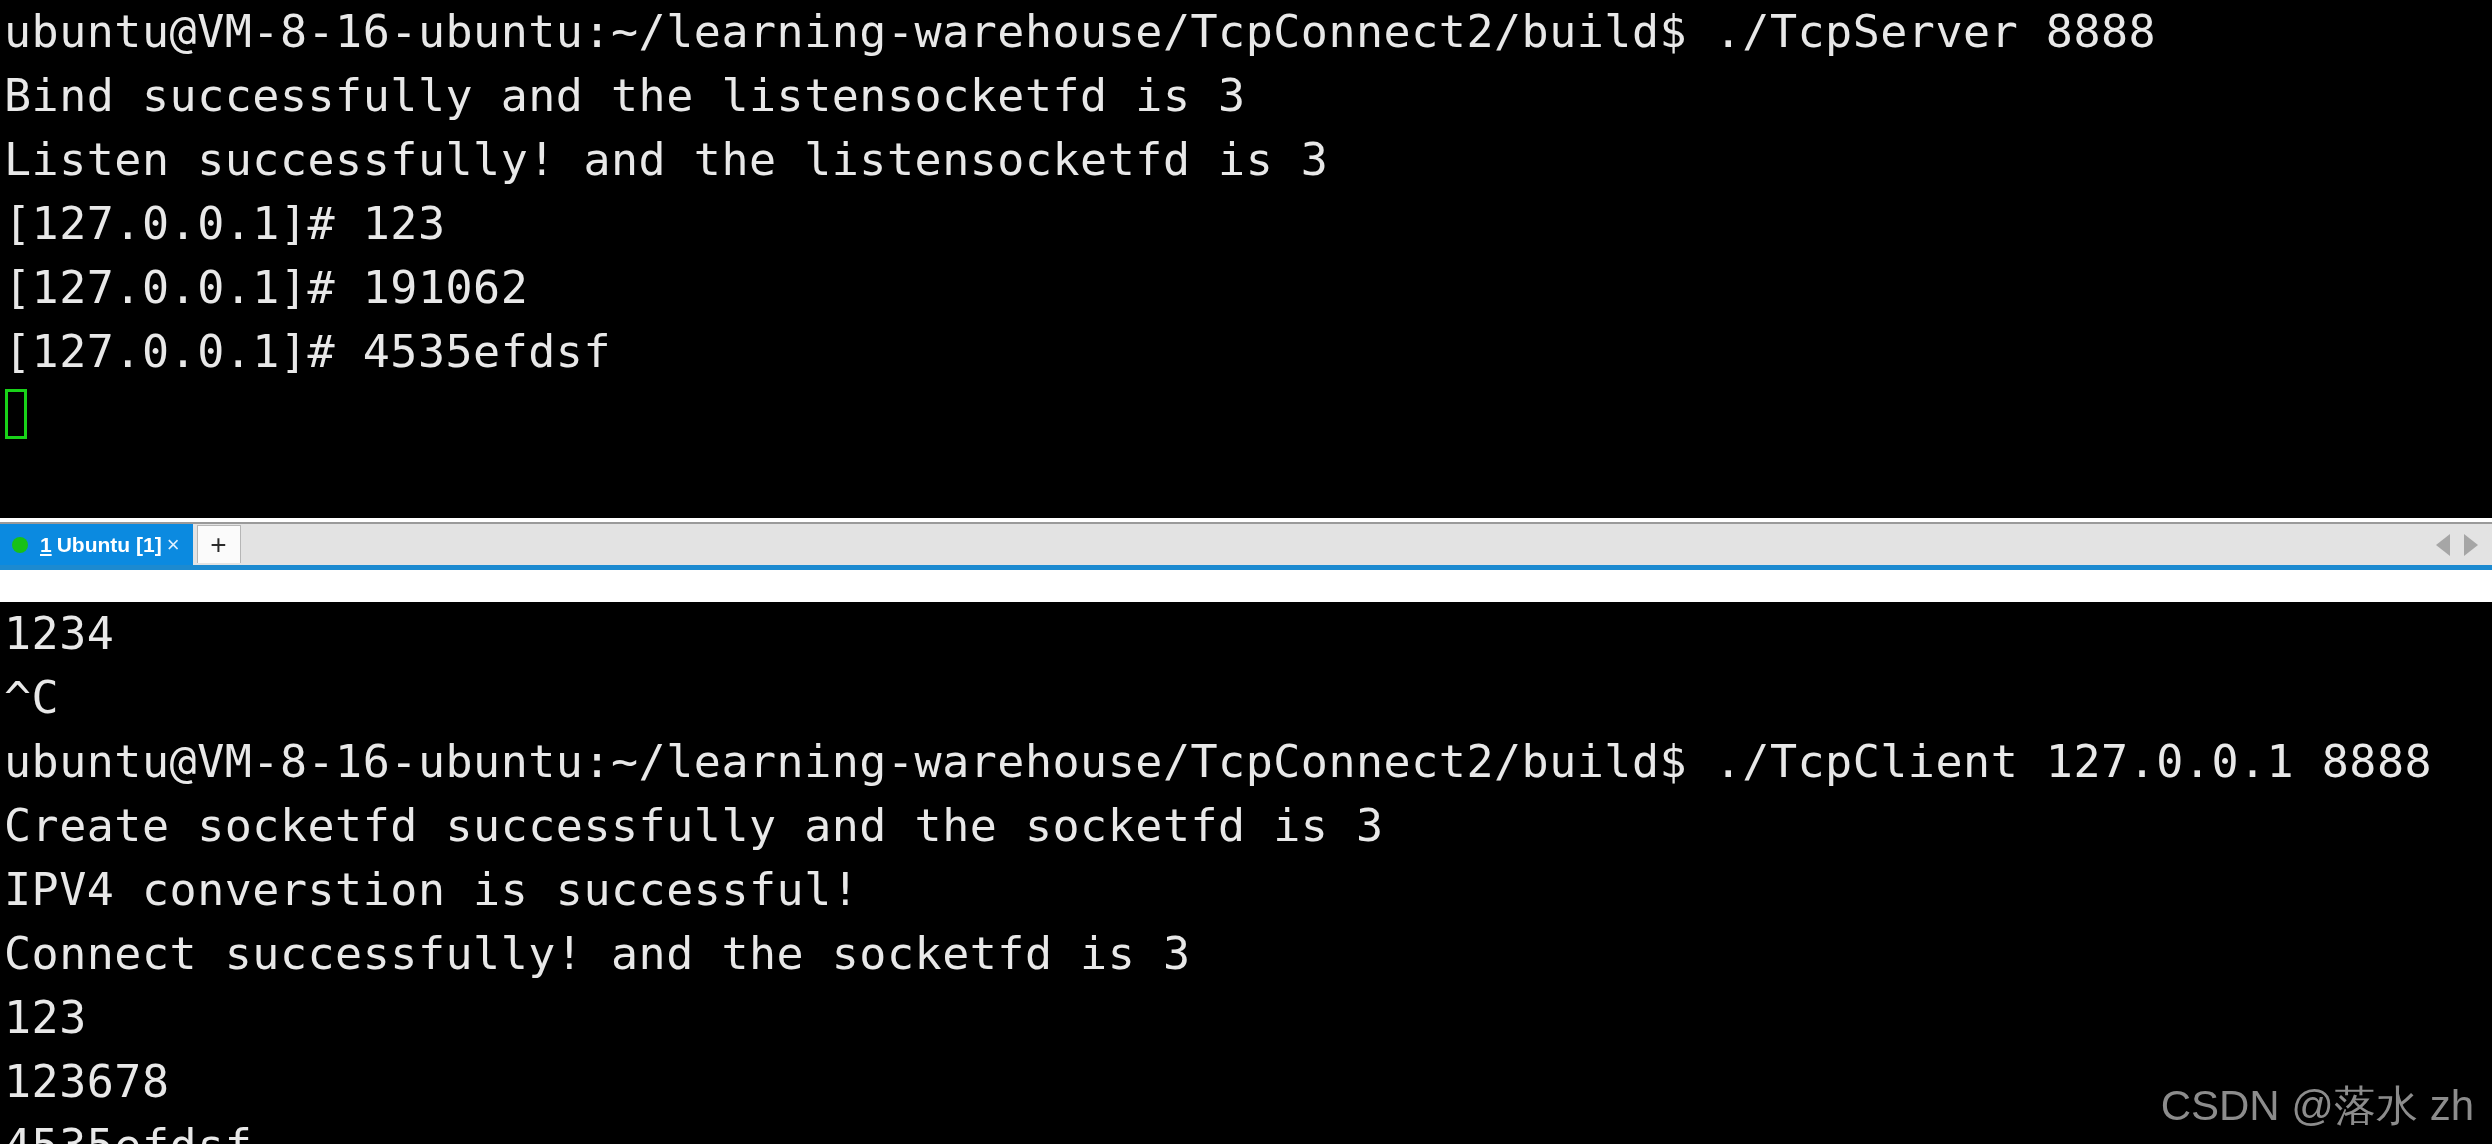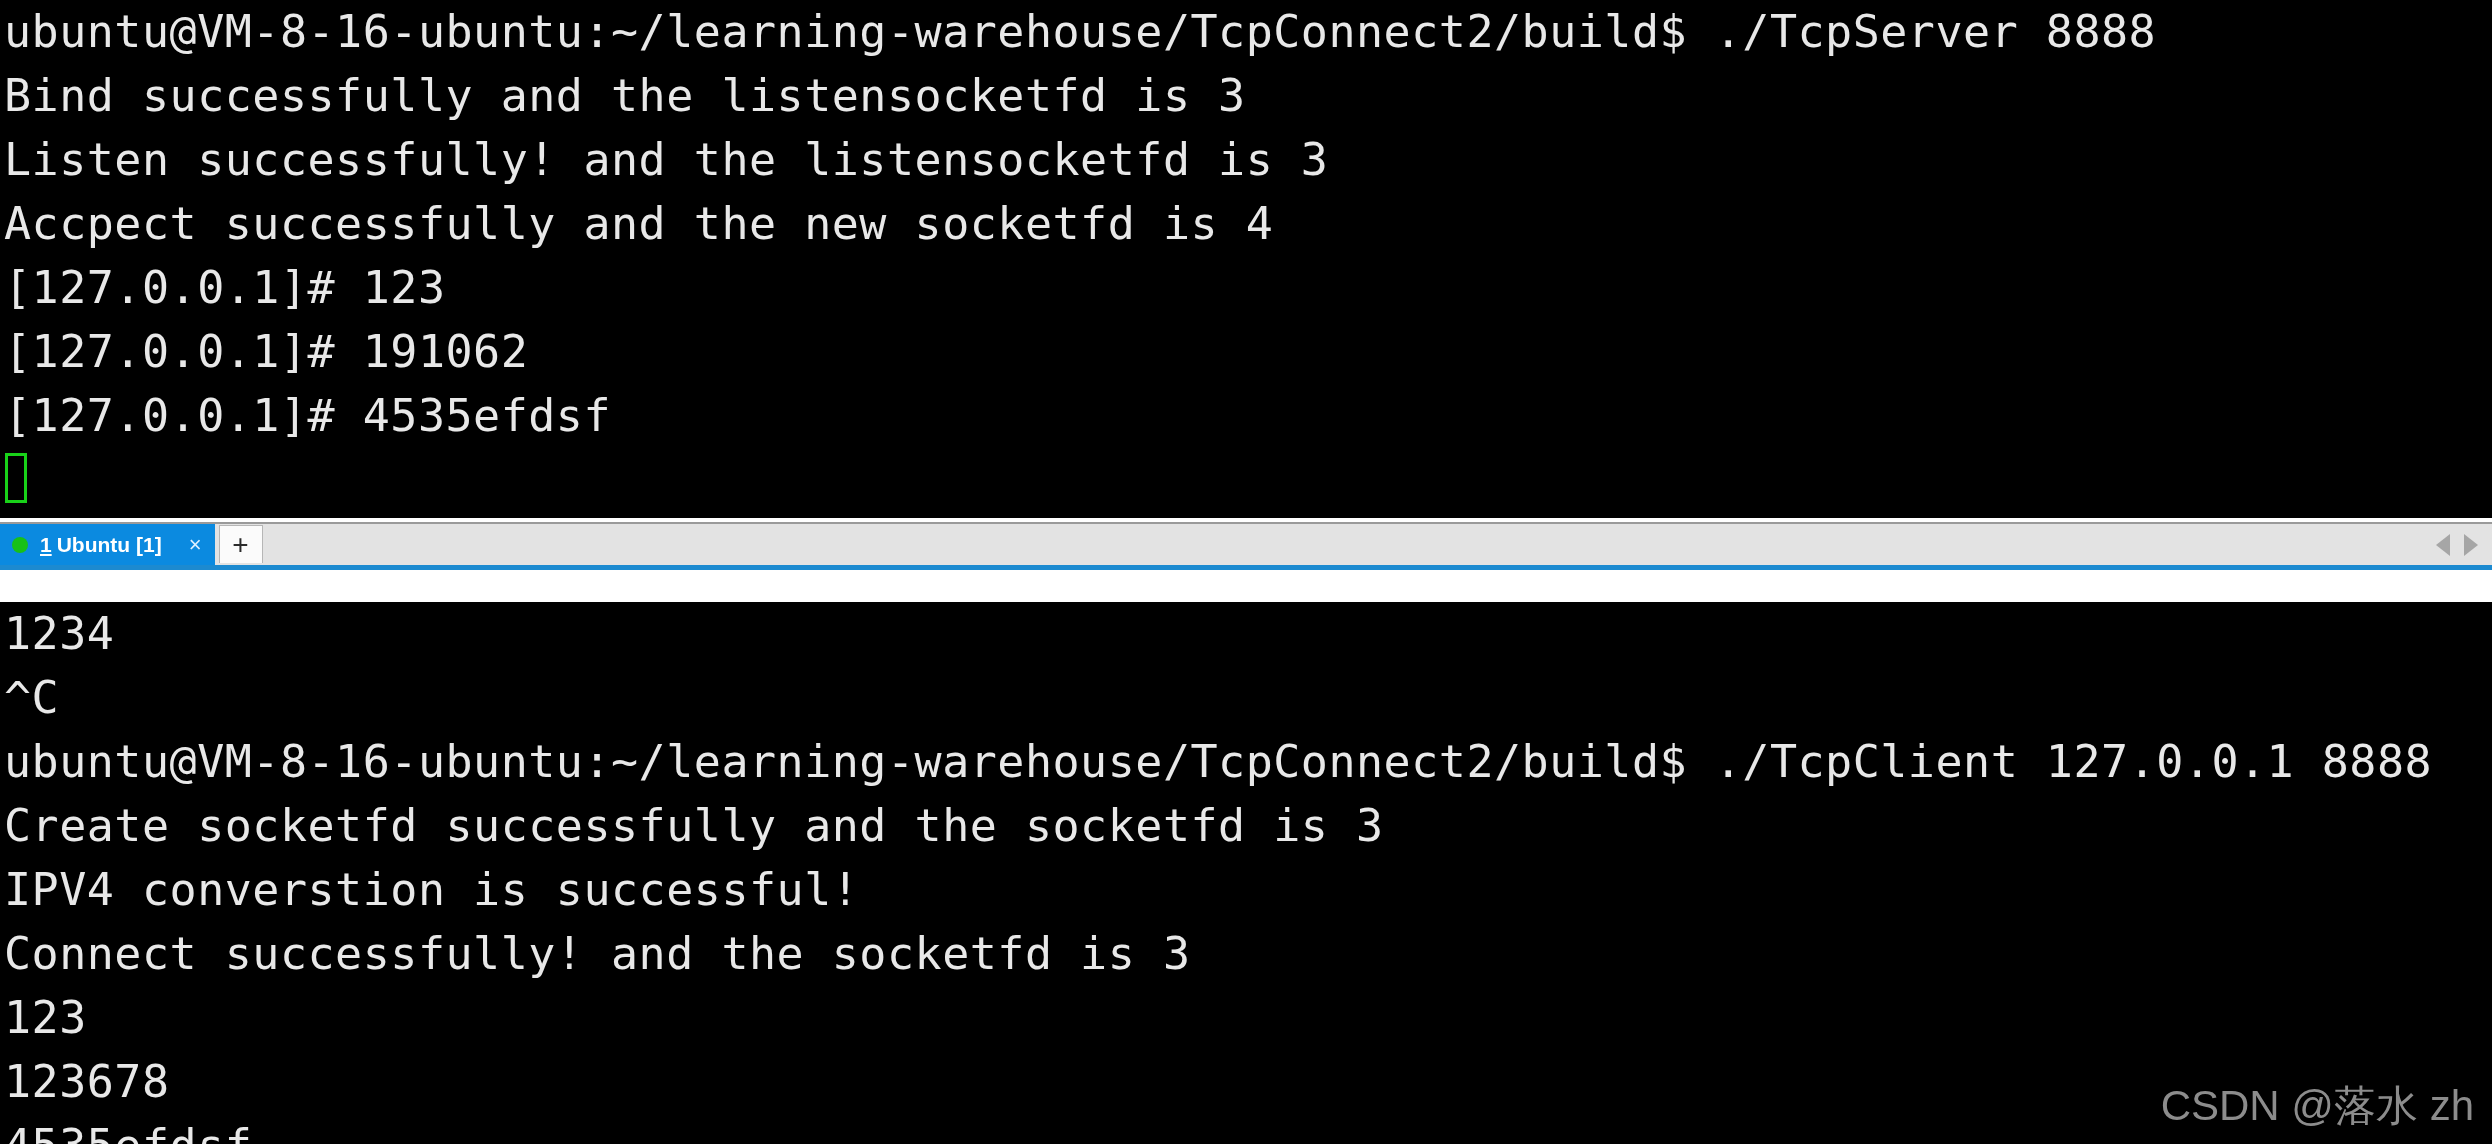--- a/index.html
+++ b/index.html
@@ -98,21 +98,20 @@
     border-radius: 50%;
     background: #18c018;
     margin-right: 12px;
     flex: none;
   }
   .tab-index {
     text-decoration: underline;
     margin-right: 5px;
   }
   .tab-title {
-    margin-right: 22px;
   }
   .tab-close {
     color: #dff1ff;
     font-size: 22px;
     font-weight: normal;
     line-height: 1;
     padding: 2px 5px;
     cursor: pointer;
   }
   .newtab {
@@ -169,21 +168,20 @@
 </style>
 </head>
 <body>
 
 <div id="app">
 
   <div class="pane" id="pane-top">
     <div class="term-line">ubuntu@VM-8-16-ubuntu:~/learning-warehouse/TcpConnect2/build$ ./TcpServer 8888</div>
     <div class="term-line">Bind successfully and the listensocketfd is 3</div>
     <div class="term-line">Listen successfully! and the listensocketfd is 3</div>
-    <div class="term-line">Accpect successfully and the new socketfd is 4</div>
     <div class="term-line">[127.0.0.1]# 123</div>
     <div class="term-line">[127.0.0.1]# 191062</div>
     <div class="term-line">[127.0.0.1]# 4535efdsf</div>
     <div class="cursor-line">
       <div class="cursor-box"></div>
     </div>
   </div>
 
   <div id="tabbar">
     <div class="tab">

